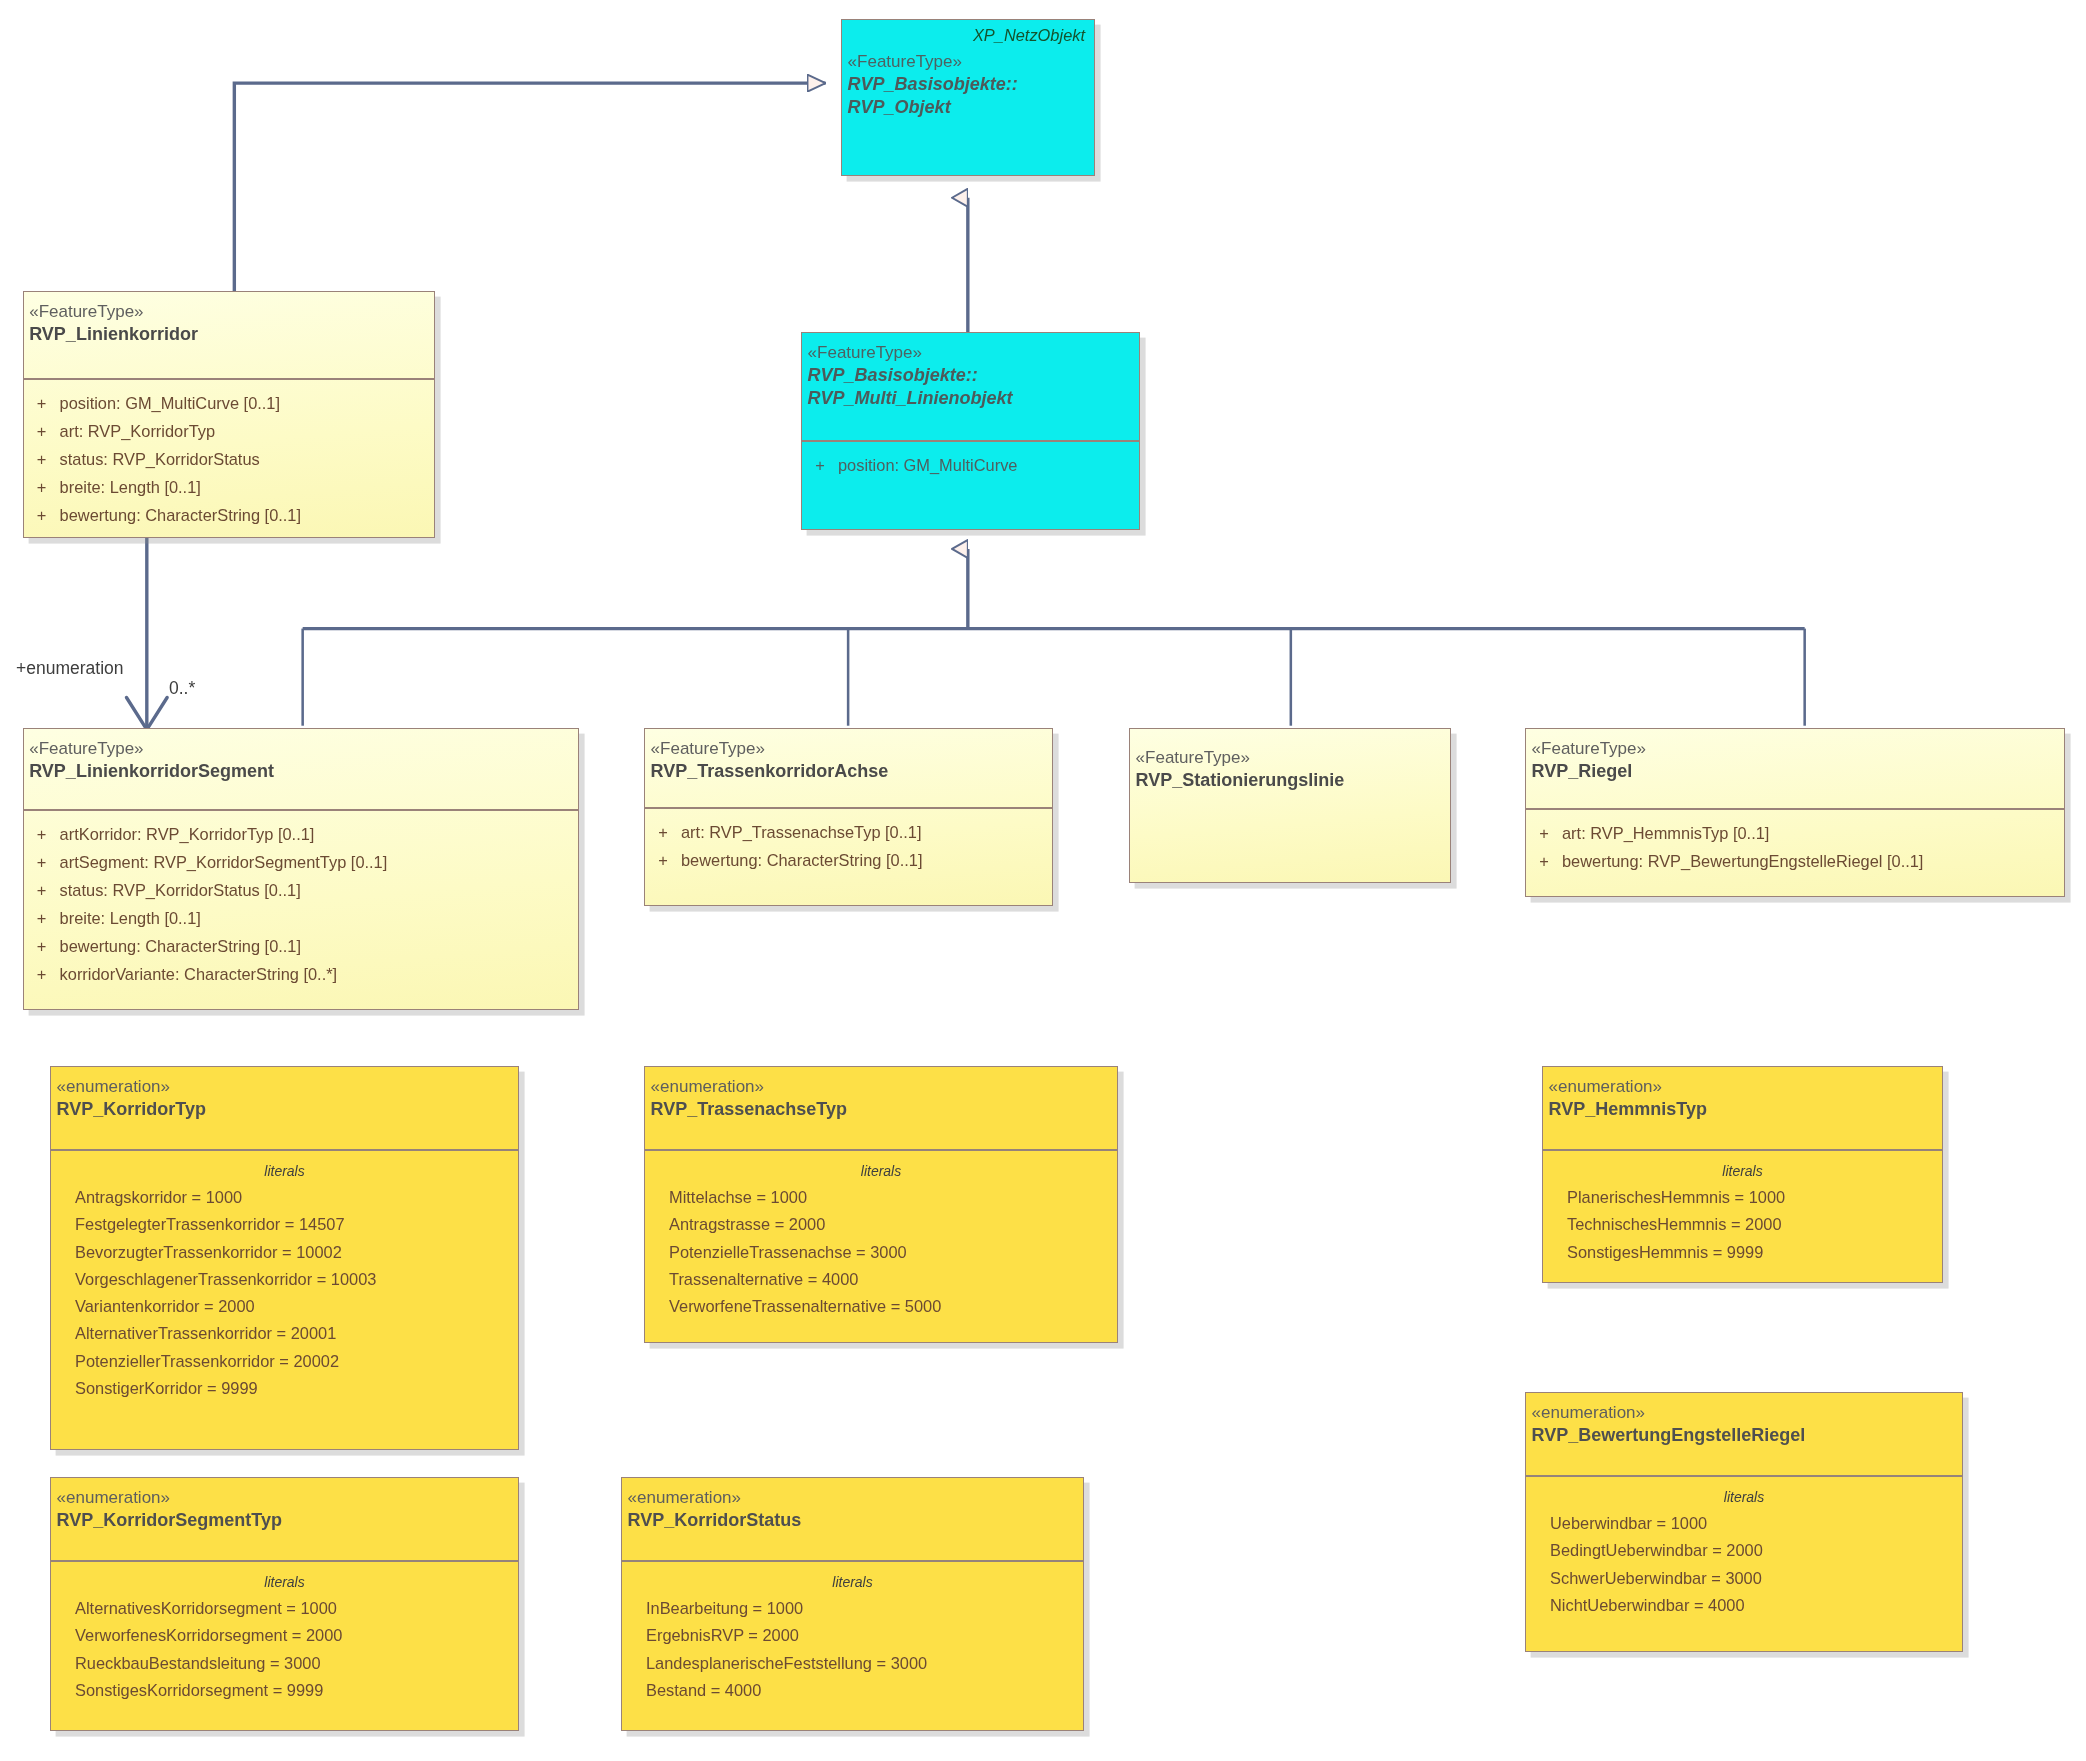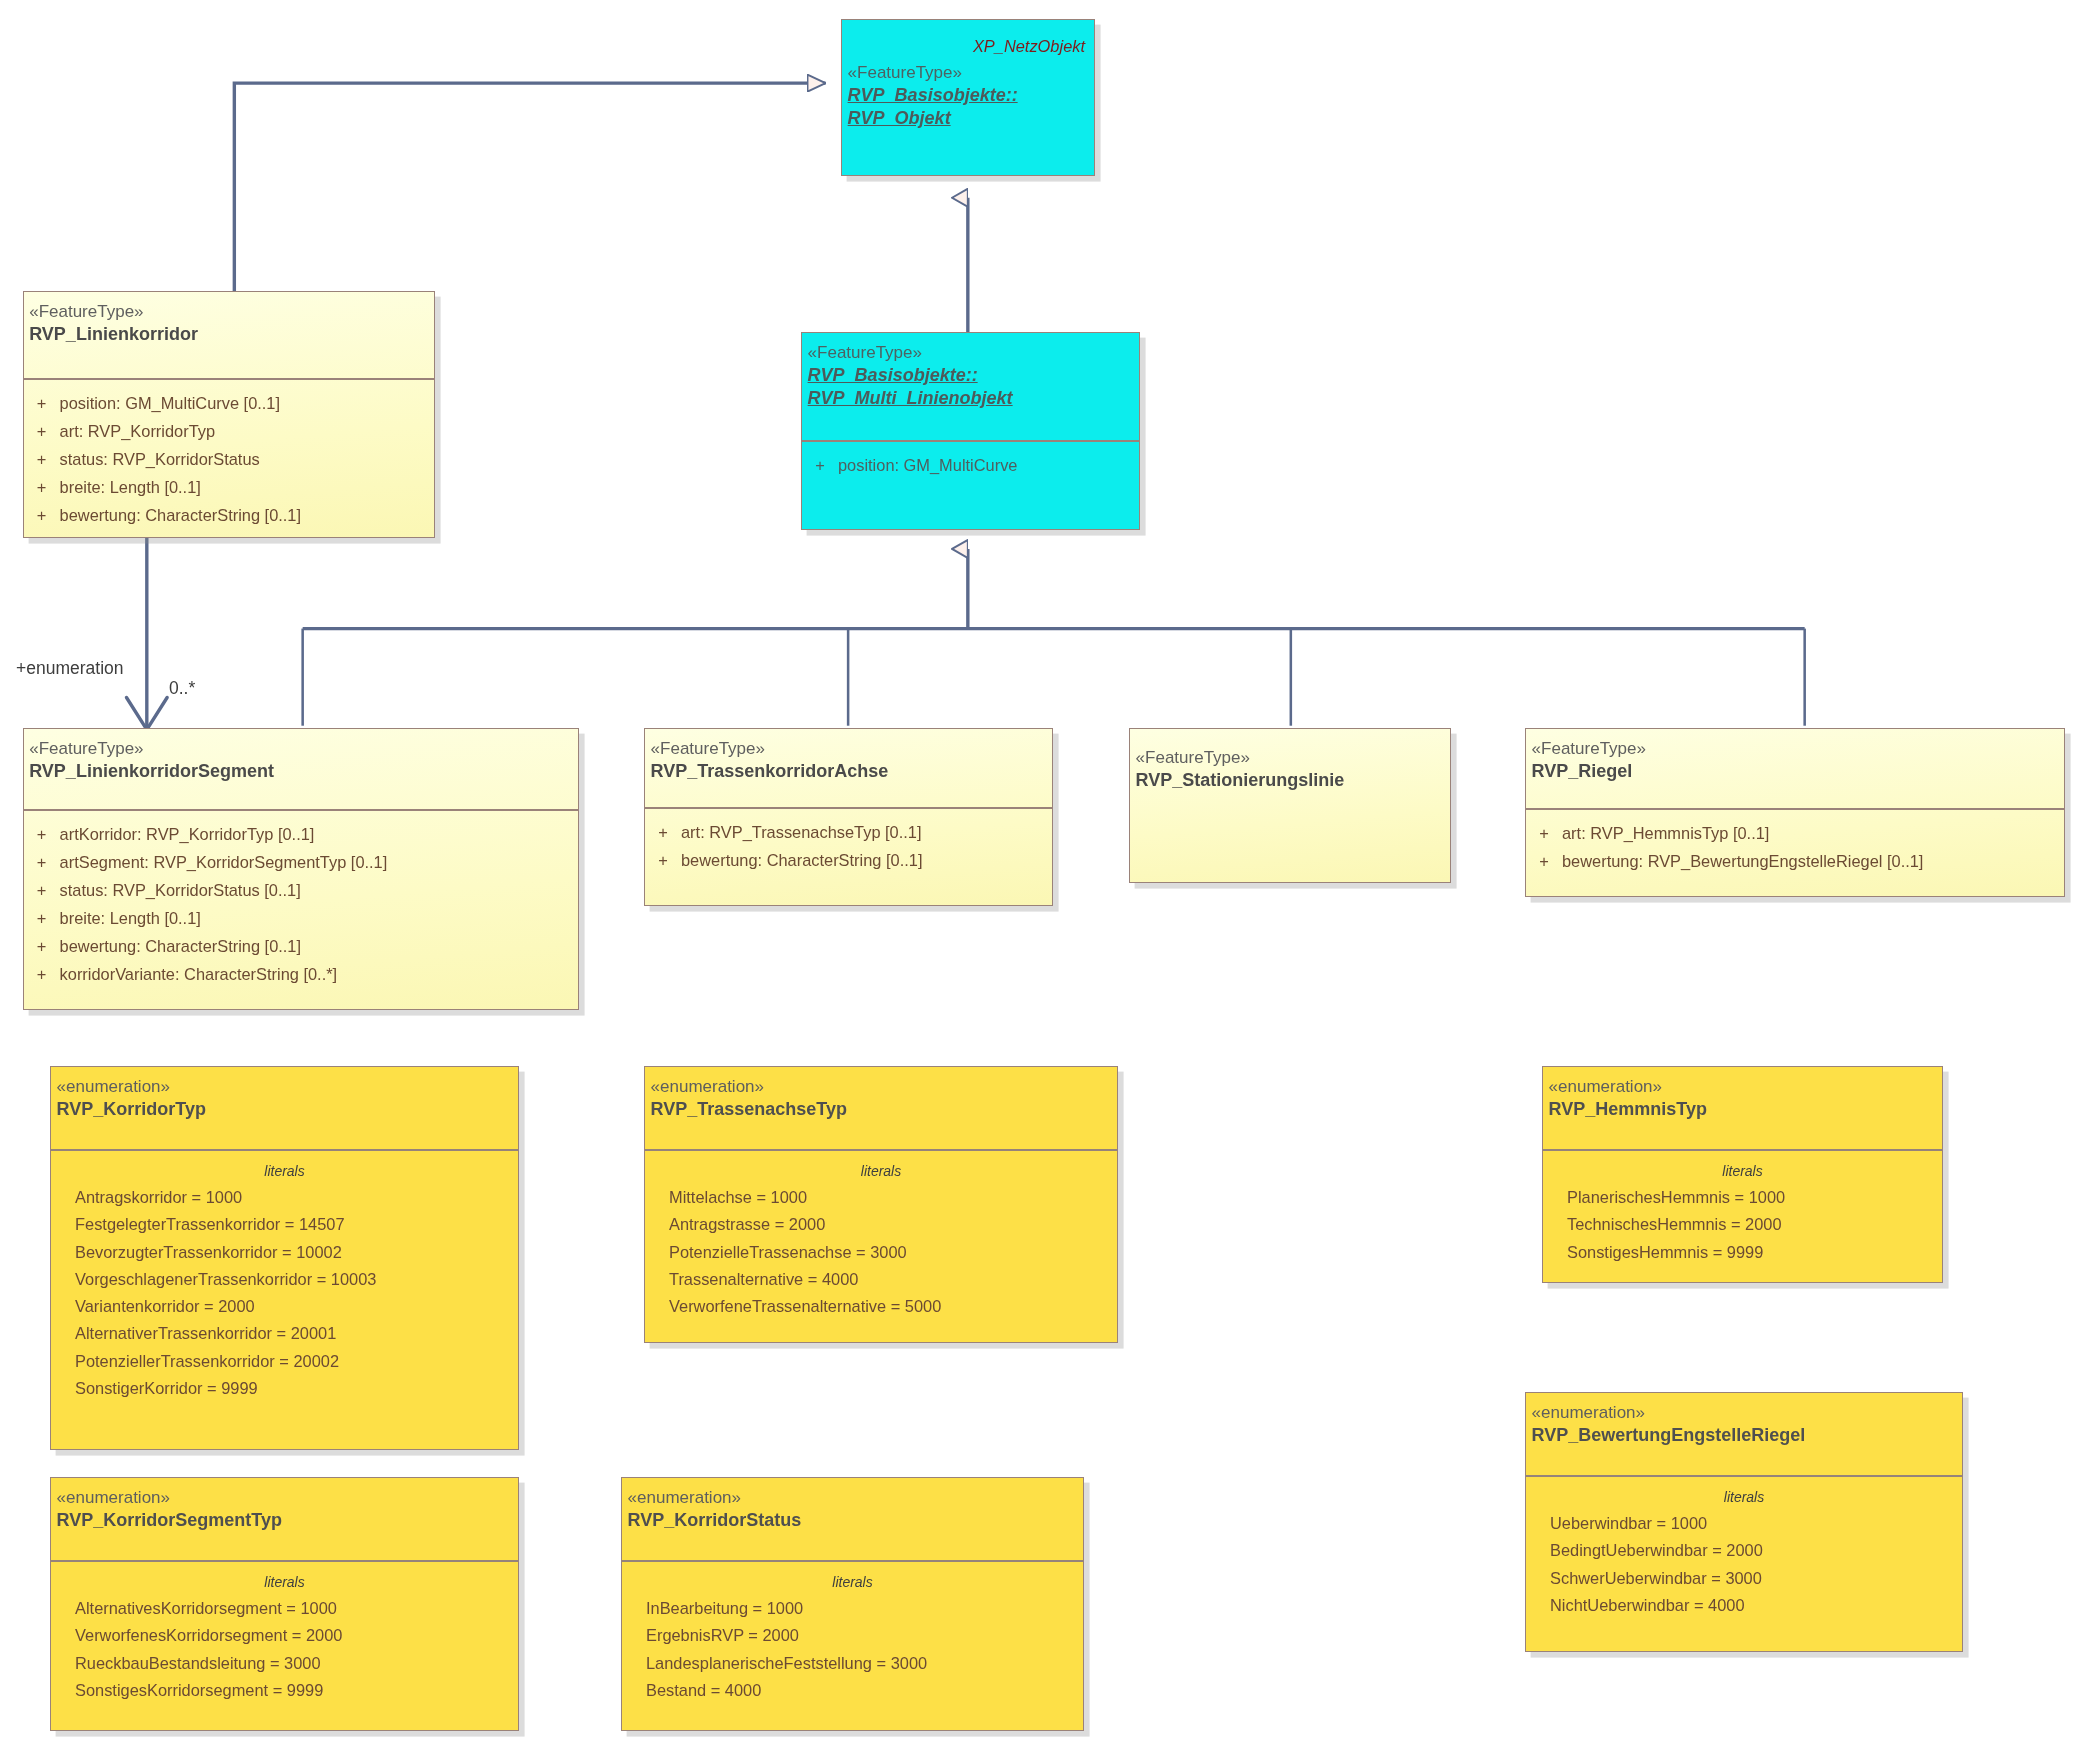--- a/index.html
+++ b/index.html
@@ -27,22 +27,22 @@
 
   .stereo{font-size:17px;color:#5f5f5f;line-height:1.28;}
   .cname{font-size:18px;font-weight:bold;color:#4d4d4d;line-height:1.30;}
 
   
   .ft{background:linear-gradient(175deg,#feffe2 0%,#fdfbc6 60%,#fbf7b4 100%);}
   .ft .cname{color:#4a4a4a;}
   
   .abs{background:#0ceded;}
   .abs .stereo{color:#4d6262;}
-  .abs .cname{color:#4d5a5a;font-style:italic;text-decoration:underline;}
-  .abs .qname{font-size:16.4px;font-style:italic;color:#7f1d1d;text-align:right;padding:5.6px 9px 0 0;line-height:1.2;margin-top:11px;}
+  .abs .cname{color:#4d5a5a;font-style:italic;}
+  .abs .qname{font-size:16.4px;font-style:italic;color:#14532d;text-align:right;padding:5.6px 9px 0 0;line-height:1.2;}
   
   .en{background:#fde047;}
   .en .stereo{color:#5e5e5e;}
   .en .cname{color:#4f4f4f;}
   .en .sep{background:#95837a;}
   .en .lit-title{font-size:14px;font-style:italic;color:#3f3f3f;text-align:center;margin-bottom:3.4px;line-height:1.3;}
   .en .lit{font-size:16.4px;color:#6b4a33;padding:3.4px 0 3.4px 24px;line-height:1.25;white-space:nowrap;}
 
   
   .attr{

